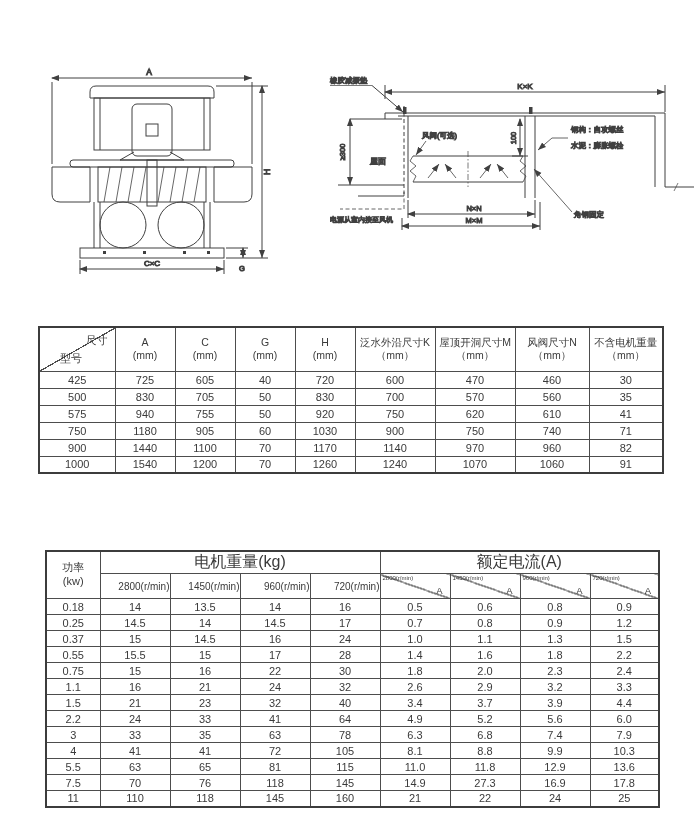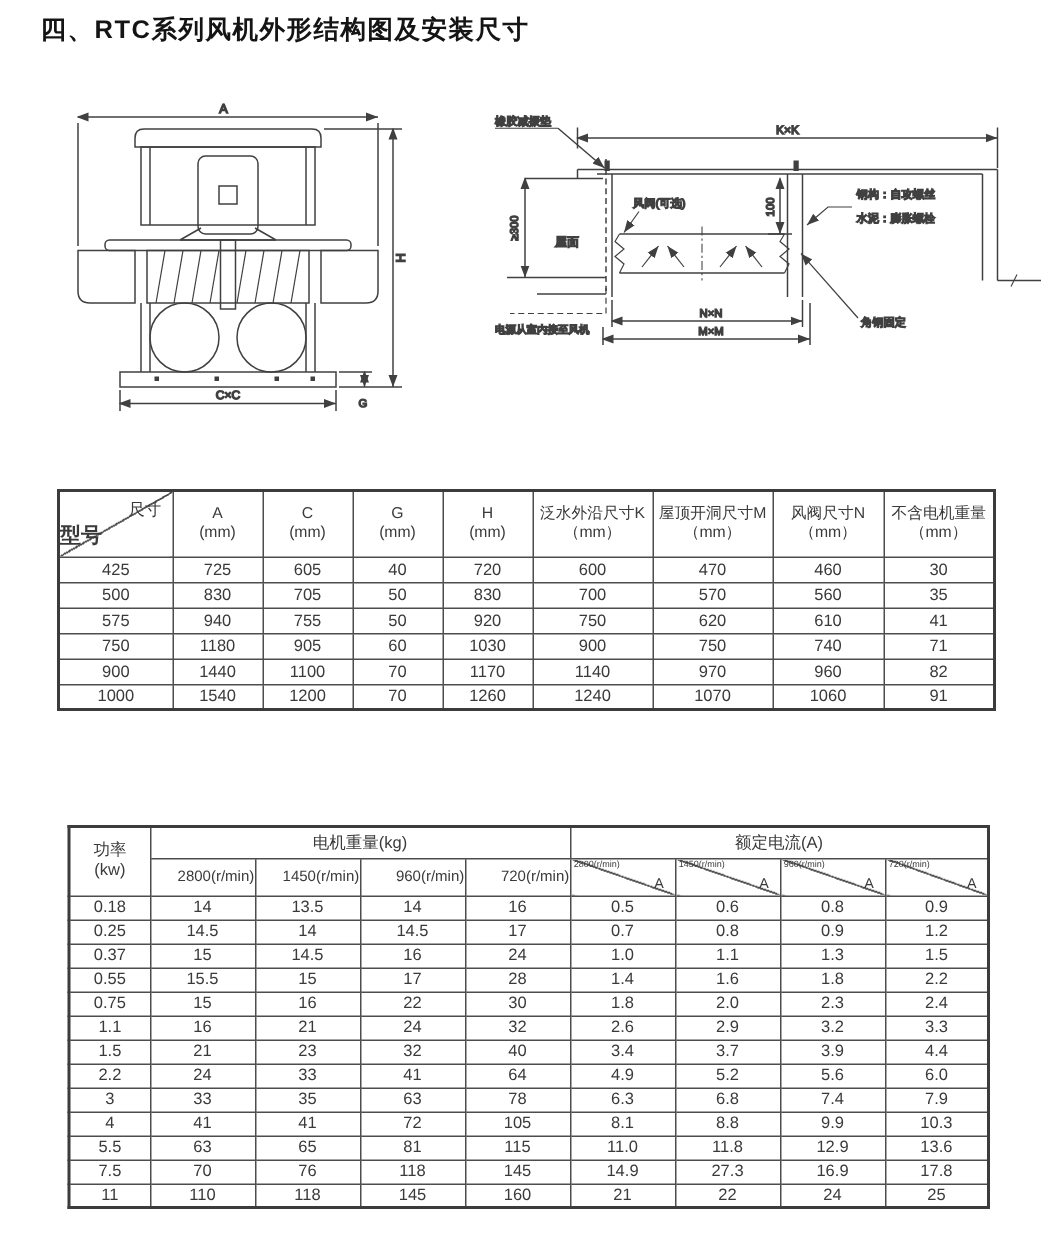--- a/index.html
+++ b/index.html
@@ -23,45 +23,44 @@
 
   table { border-collapse:collapse; table-layout:fixed; background:#fff; }
   th, td { border:1px solid #4d4d4d; text-align:center; vertical-align:middle;
            font-weight:normal; color:#3a3a3a; overflow:hidden; white-space:nowrap; }
 
   .t1 { position:absolute; top:326px; left:38px; width:624px; font-size:11px; border:2px solid #3c3c3c; }
   .t1 thead th { height:44px; font-size:10.5px; line-height:1.3; }
   .t1 tbody td { height:17px; font-size:11px; }
 
   .t2 { position:absolute; top:550px; left:45px; width:613px; font-size:11px; border:2px solid #3c3c3c; }
-  .t2 thead tr.g th { height:21px; font-size:11px; }
+  .t2 thead tr.g th { height:21px; font-size:16px; }
   .t2 thead tr.s th { height:25px; font-size:10px;text-align:right; }
   .t2 tbody td { height:16px; font-size:11px; }
   .power-h { font-size:11px !important; line-height:1.25 !important;margin-left:16px; }
 
   .diag-cell { position:relative; padding:17px;
     background-image:linear-gradient(to bottom right,
       transparent calc(50% - 0.6px), #4d4d4d calc(50% - 0.6px),
       #4d4d4d calc(50% + 0.6px), transparent calc(50% + 0.6px)); }
   .diag-cell .tr { position:absolute; top:5px; right:7px; font-size:11px; }
-  .diag-cell .bl { position:absolute; bottom:5px; left:0; font-size:14px;font-weight:bold; }
+  .diag-cell .bl { position:absolute; bottom:5px; left:20px; font-size:11px; }
 
   .cur-diag { position:relative; padding:0;
     background-image:linear-gradient(to top right,
       transparent calc(50% - 0.6px), #4d4d4d calc(50% - 0.6px),
       #4d4d4d calc(50% + 0.6px), transparent calc(50% + 0.6px)); }
   .cur-diag .tl { position:absolute; top:1px; left:2px; font-size:6px; letter-spacing:0; }
   .cur-diag .br { position:absolute; bottom:2px; right:7px; font-size:9.5px; }
 </style>
 </head>
 <body>
 
 <div class="page">
 
-  <div class="title">四、RTC系列风机外形结构图及安装尺寸</div>
 
   <svg class="drawing-left" width="276" height="212" viewBox="0 0 276 212" stroke="#404040" stroke-width="1" fill="none">
     <defs>
       <marker id="fae" markerWidth="9" markerHeight="8" refX="8" refY="4" orient="auto" markerUnits="userSpaceOnUse">
         <path d="M0 1 L8 4 L0 7 z" fill="#404040" stroke="none"></path>
         </marker>
       <marker id="fas" markerWidth="9" markerHeight="8" refX="1" refY="4" orient="auto" markerUnits="userSpaceOnUse">
         <path d="M8 1 L0 4 L8 7 z" fill="#404040" stroke="none"></path>
         </marker>
     </defs>

